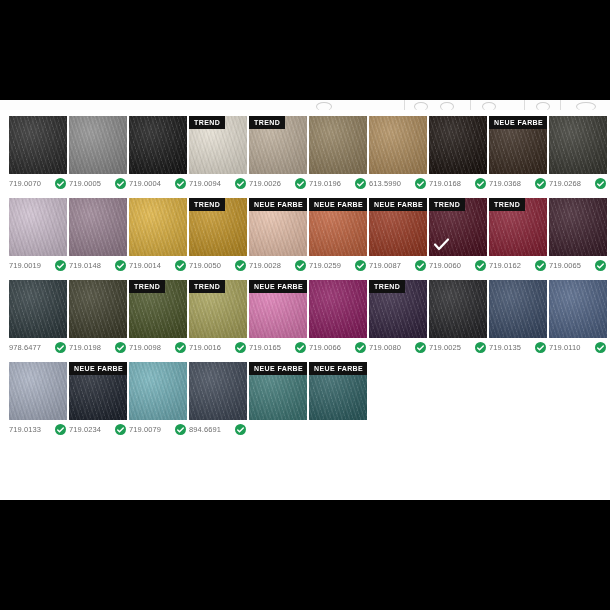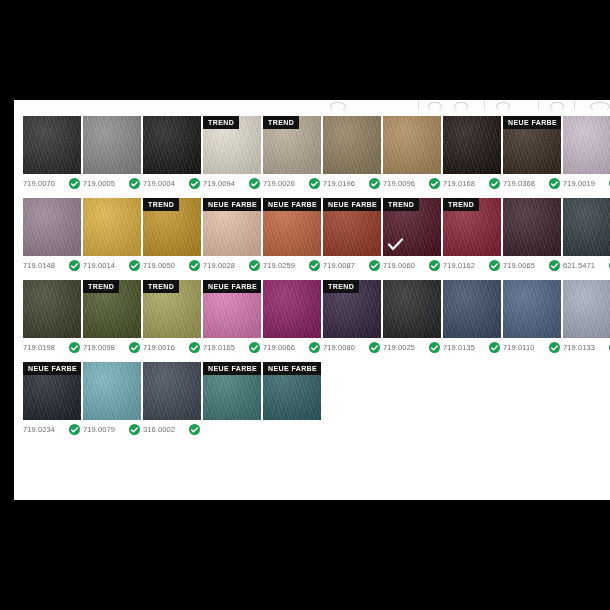--- a/index.html
+++ b/index.html
@@ -3,21 +3,21 @@
 <meta charset="utf-8">
 <style>
   * { box-sizing: border-box; }
   html, body {
     margin: 0; padding: 0;
     width: 610px; height: 610px;
     background: #000;
     font-family: "Liberation Sans", sans-serif;
     overflow: hidden;
   }
-  #screen { position: relative; width: 488px; height: 610px; background: #14b8a6; margin-left: 14px; }
+  #screen { position: relative; width: 488px; height: 610px; background: #14b8a6; }
 
   
   .bar-top {
     position: absolute; left: 0; top: 0; width: 610px; height: 100px;
     background: #000;
   }
   .bar-bottom {
     position: absolute; left: 0; top: 500px; width: 610px; height: 110px;
     background: #000;
   }
@@ -231,21 +231,21 @@
             </span>
           </div>
         </div>
         <div class="swatch-cell">
           <div class="tile" style="background: rgb(176, 141, 92);">
             <div class="fiber"></div>
             <div class="fiber2"></div>
             <div class="shade"></div>
           </div>
           <div class="meta">
-            <span class="art-no">719.0096</span>
+            <span class="art-no">613.5990</span>
             <span class="avail" style="background: rgb(29, 157, 84);">
               <svg width="7" height="6" viewBox="0 0 7 6">
                 <path d="M0.7 3 L2.5 4.8 L6.3 0.9" fill="none" stroke="#ffffff" stroke-width="1.4" stroke-linecap="round" stroke-linejoin="round"></path>
               </svg>
             </span>
           </div>
         </div>
         <div class="swatch-cell">
           <div class="tile" style="background: rgb(28, 20, 16);">
             <div class="fiber"></div>
@@ -263,20 +263,35 @@
         </div>
         <div class="swatch-cell">
           <div class="tile" style="background: rgb(58, 43, 32);">
             <div class="fiber"></div>
             <div class="fiber2"></div>
             <div class="shade"></div>
             <div class="badge">NEUE FARBE</div>
           </div>
           <div class="meta">
             <span class="art-no">719.0368</span>
+            <span class="avail" style="background: rgb(29, 157, 84);">
+              <svg width="7" height="6" viewBox="0 0 7 6">
+                <path d="M0.7 3 L2.5 4.8 L6.3 0.9" fill="none" stroke="#ffffff" stroke-width="1.4" stroke-linecap="round" stroke-linejoin="round"></path>
+              </svg>
+            </span>
+          </div>
+        </div>
+        <div class="swatch-cell">
+          <div class="tile" style="background: rgb(58, 58, 51);">
+            <div class="fiber"></div>
+            <div class="fiber2"></div>
+            <div class="shade"></div>
+          </div>
+          <div class="meta">
+            <span class="art-no">719.0268</span>
             <span class="avail" style="background: rgb(29, 157, 84);">
               <svg width="7" height="6" viewBox="0 0 7 6">
                 <path d="M0.7 3 L2.5 4.8 L6.3 0.9" fill="none" stroke="#ffffff" stroke-width="1.4" stroke-linecap="round" stroke-linejoin="round"></path>
               </svg>
             </span>
           </div>
         </div>
         <div class="swatch-cell">
           <div class="tile" style="background: rgb(207, 192, 208);">
             <div class="fiber"></div>
@@ -438,21 +453,21 @@
             </span>
           </div>
         </div>
         <div class="swatch-cell">
           <div class="tile" style="background: rgb(47, 60, 64);">
             <div class="fiber"></div>
             <div class="fiber2"></div>
             <div class="shade"></div>
           </div>
           <div class="meta">
-            <span class="art-no">621.5471</span>
+            <span class="art-no">978.6477</span>
             <span class="avail" style="background: rgb(29, 157, 84);">
               <svg width="7" height="6" viewBox="0 0 7 6">
                 <path d="M0.7 3 L2.5 4.8 L6.3 0.9" fill="none" stroke="#ffffff" stroke-width="1.4" stroke-linecap="round" stroke-linejoin="round"></path>
               </svg>
             </span>
           </div>
         </div>
         <div class="swatch-cell">
           <div class="tile" style="background: rgb(63, 63, 44);">
             <div class="fiber"></div>
@@ -638,21 +653,21 @@
             </span>
           </div>
         </div>
         <div class="swatch-cell">
           <div class="tile" style="background: rgb(63, 72, 87);">
             <div class="fiber"></div>
             <div class="fiber2"></div>
             <div class="shade"></div>
           </div>
           <div class="meta">
-            <span class="art-no">316.0002</span>
+            <span class="art-no">894.6691</span>
             <span class="avail" style="background: rgb(29, 157, 84);">
               <svg width="7" height="6" viewBox="0 0 7 6">
                 <path d="M0.7 3 L2.5 4.8 L6.3 0.9" fill="none" stroke="#ffffff" stroke-width="1.4" stroke-linecap="round" stroke-linejoin="round"></path>
               </svg>
             </span>
           </div>
         </div>
         <div class="swatch-cell">
           <div class="tile" style="background: rgb(63, 122, 120);">
             <div class="fiber"></div>

